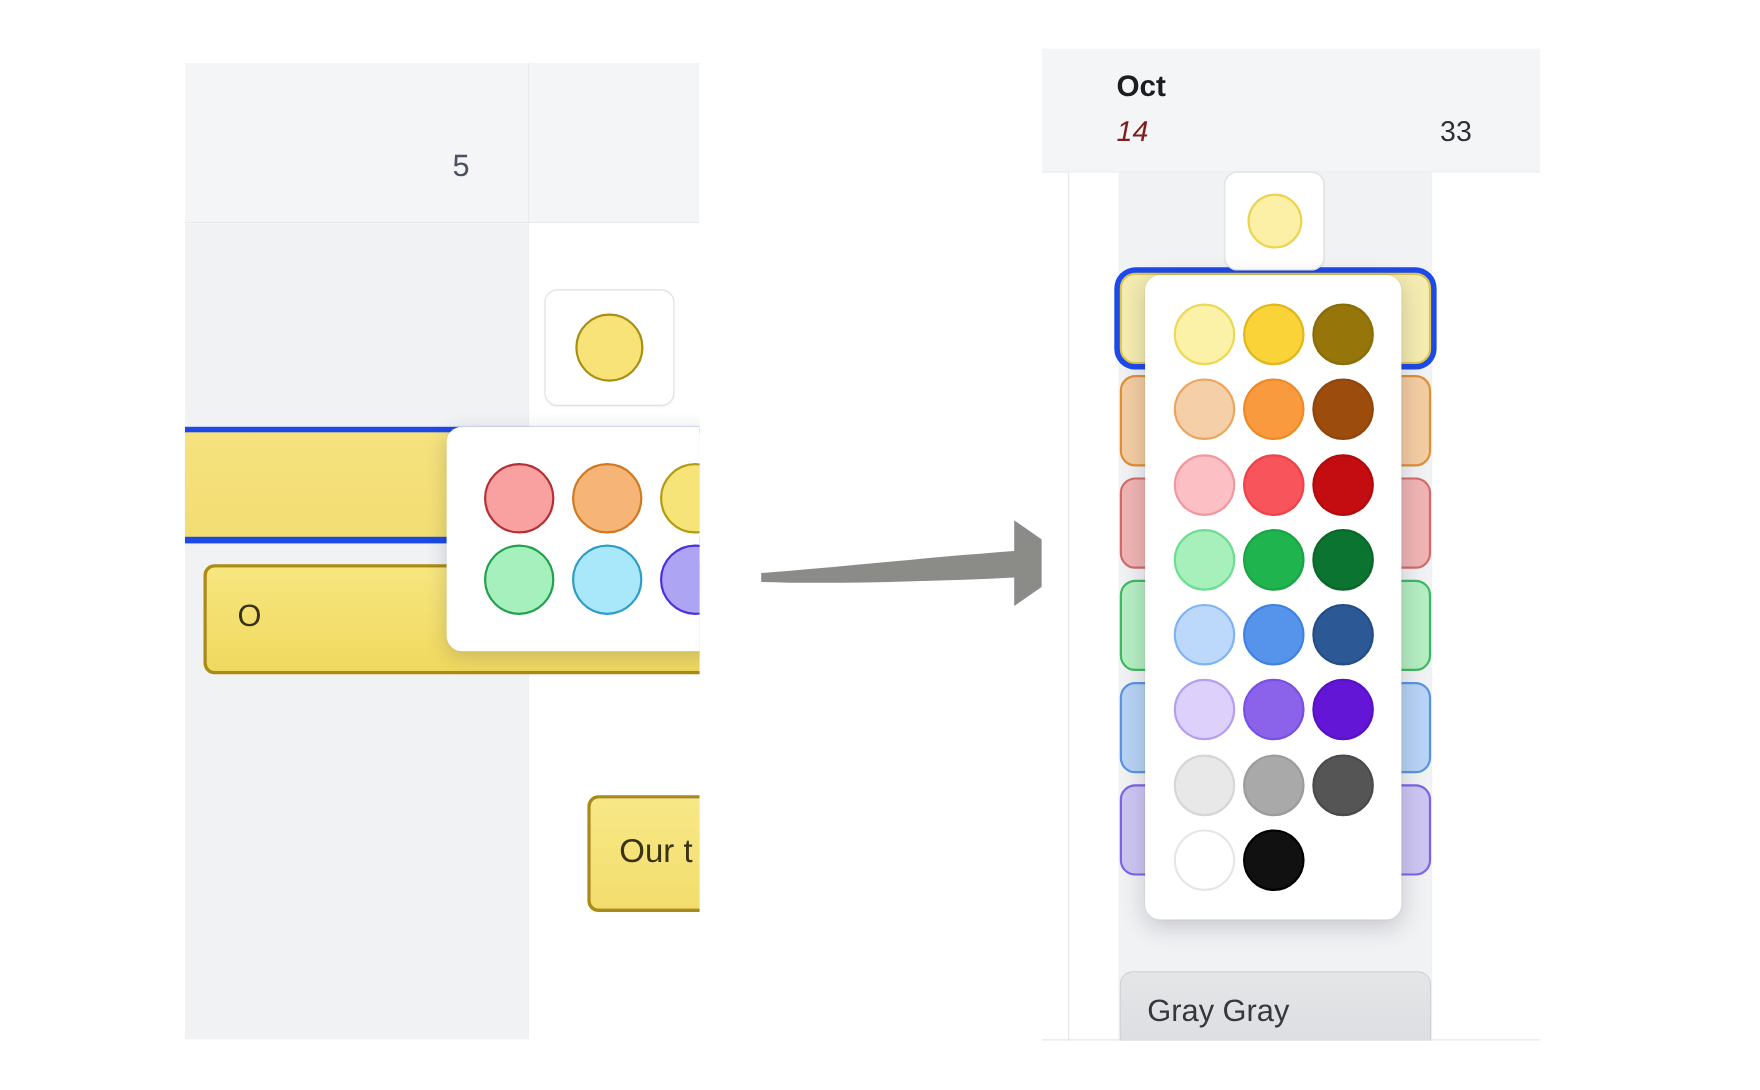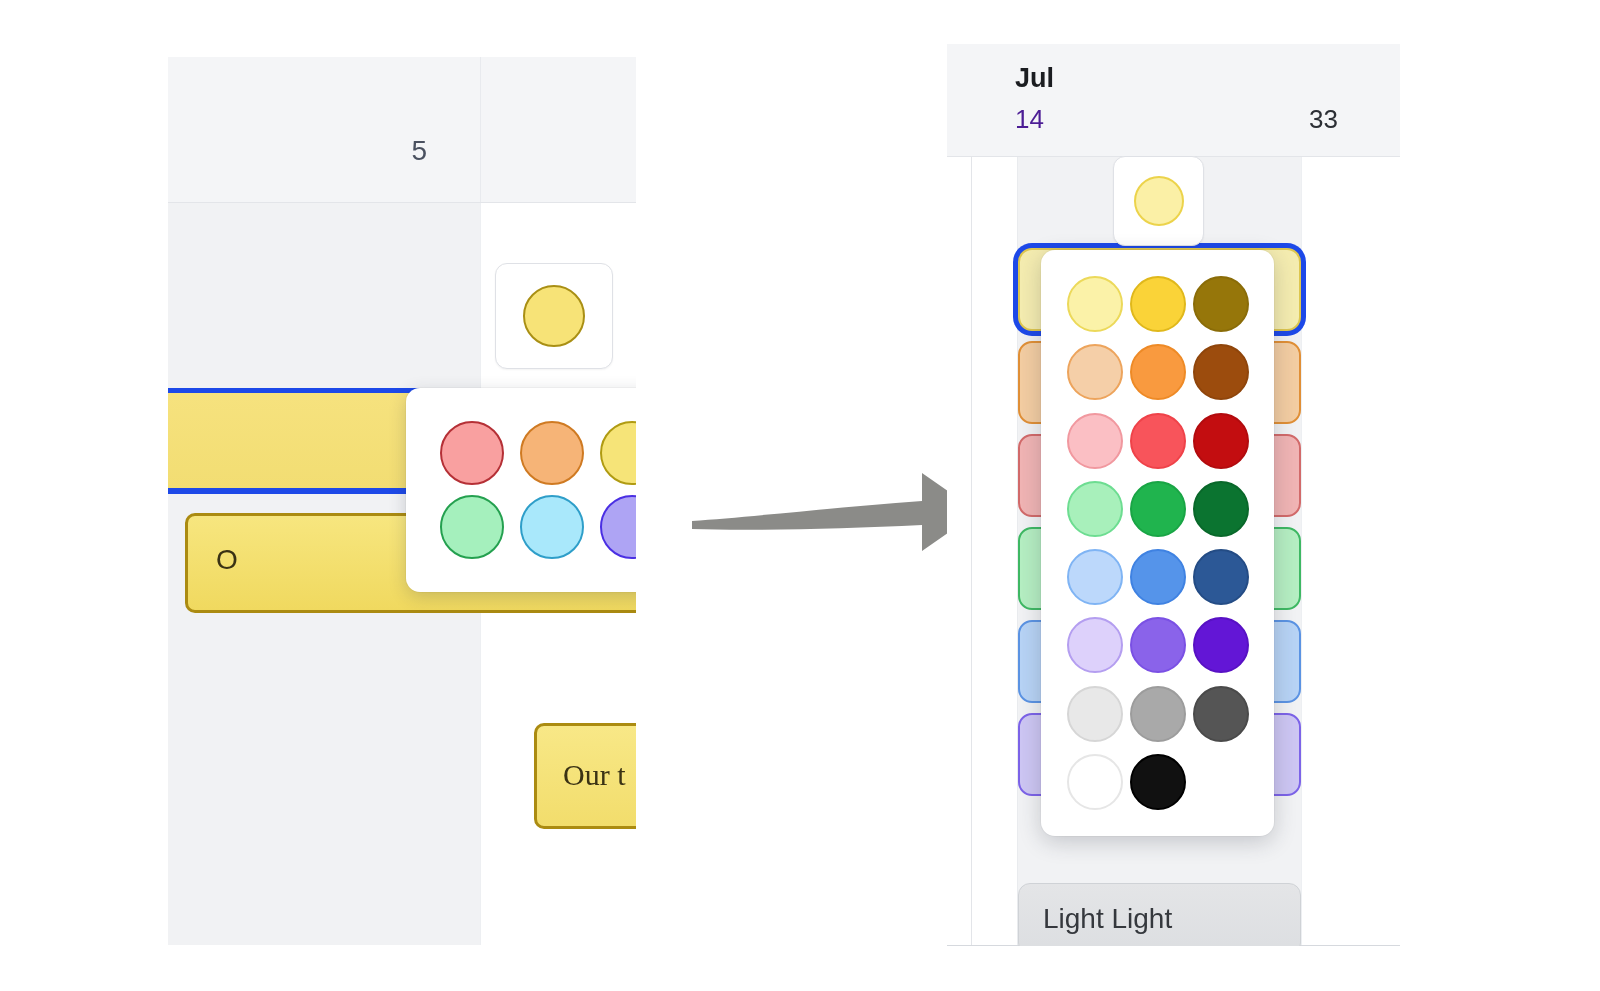--- a/index.html
+++ b/index.html
@@ -74,21 +74,21 @@
   
   #left-event-small{
     position:absolute; left:366px; top:520px; width:250px; height:106px;
     background:linear-gradient(180deg,#f8e887 0%,#f2dd6c 100%);
     border:3px solid #ab8b11;
     border-radius:10px;
     box-sizing:border-box;
   }
   #left-event-small .ev-text{
     position:absolute; left:26px; top:32px;
-    font-size:30px; color:#3a3214; white-space:nowrap;font-family:Liberation Serif, serif;
+    font-size:30px; color:#3a3214; white-space:nowrap;
   }
 
   
   #left-chip{
     position:absolute; left:327px; top:206px; width:116px; height:104px;
     background:#ffffff; border:1px solid #dfe1e6;
     border-radius:12px;
     display:flex; align-items:center; justify-content:center;
     box-shadow:0 1px 2px rgba(0,0,0,.05);
   }
@@ -129,21 +129,21 @@
   }
   #right-header{
     position:absolute; left:0; top:0; width:453px; height:112px;
     background:#f4f5f7;
     border-bottom:1px solid #e3e5e9;
   }
   .rh-month{
     position:absolute; left:68px; top:19px;
     font-size:27px; font-weight:bold; color:#1b1d21;
   }
-  .rh-d1{ position:absolute; left:68px; top:60px; font-size:26px; color:#4c1d95; }
+  .rh-d1{ position:absolute; left:68px; top:60px; font-size:26px; color:#7f1d1d;font-style:italic; }
   .rh-d2{ position:absolute; left:1352px; top:60px; font-size:26px; color:#2c2f35; }
 
   #right-body{
     position:absolute; left:0; top:113px; width:453px; height:789px;
     background:#ffffff;
   }
   .rb-col{
     position:absolute; top:0; height:789px; box-sizing:border-box;
   }
   .rb-col.gutter{ left:24px; width:47px; border-left:1px solid #e3e5e9; border-right:1px solid #e9ebee; background:#ffffff;}
@@ -263,21 +263,21 @@
     </div>
 </div>
 
 <svg id="arrow" viewBox="0 0 290 90">
   <path d="M2 56 C 60 52, 150 42, 232 36 L 232 8 L 288 47 L 232 86 L 232 60 C 150 64, 60 66, 2 64 Z" fill="#8b8b88"></path>
 </svg>
 
 <div id="right-panel">
 
   <div id="right-header">
-    <div class="rh-month">Jul</div>
+    <div class="rh-month">Oct</div>
     <div class="rh-d1">14</div>
     <div class="rh-d2" style="left:auto;right:62px">33</div>
   </div>
 
   <div id="right-body">
     <div class="rb-col gutter"></div>
     <div class="rb-col shaded"></div>
     <div class="rb-col plain"></div>
     <div id="rb-bottom-rule"></div>
   </div>
@@ -327,15 +327,15 @@
       <span class="sw" style="background: rgb(138, 99, 234); border: 2px solid rgb(122, 80, 228);"></span>
       <span class="sw" style="background: rgb(99, 22, 214); border: 2px solid rgb(88, 17, 196);"></span>
       <span class="sw" style="background: rgb(232, 232, 232); border: 2px solid rgb(214, 214, 214);"></span>
       <span class="sw" style="background: rgb(169, 169, 169); border: 2px solid rgb(156, 156, 156);"></span>
       <span class="sw" style="background: rgb(85, 85, 85); border: 2px solid rgb(74, 74, 74);"></span>
       <span class="sw" style="background: rgb(255, 255, 255); border: 2px solid rgb(230, 230, 230);"></span>
       <span class="sw" style="background: rgb(17, 17, 17); border: 2px solid rgb(0, 0, 0);"></span>
     </div>
 
   <div id="right-tooltip">
-    <span class="tt-text">Light Light</span>
+    <span class="tt-text">Gray Gray</span>
   </div>
 </div>
 
 </body></html>

